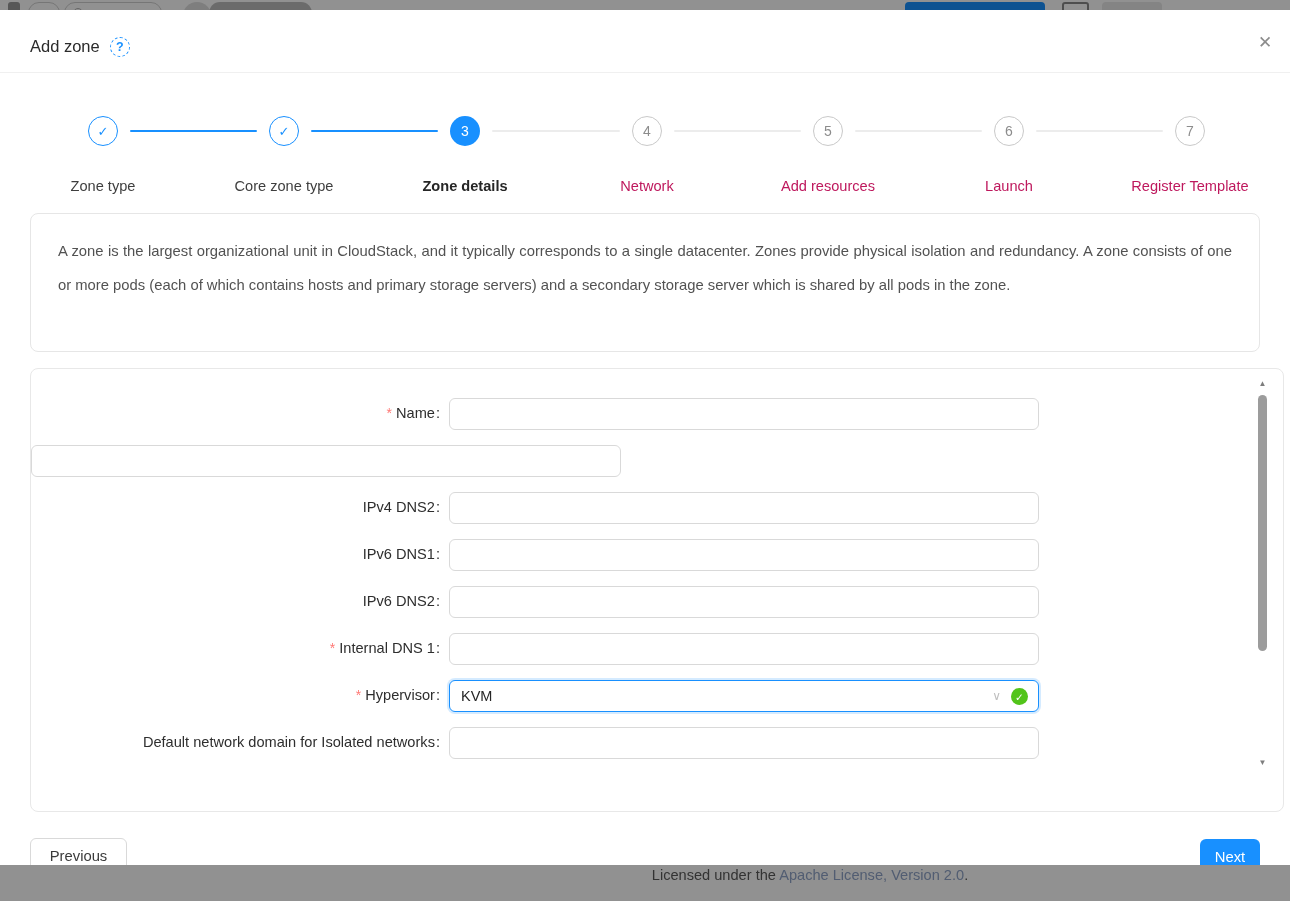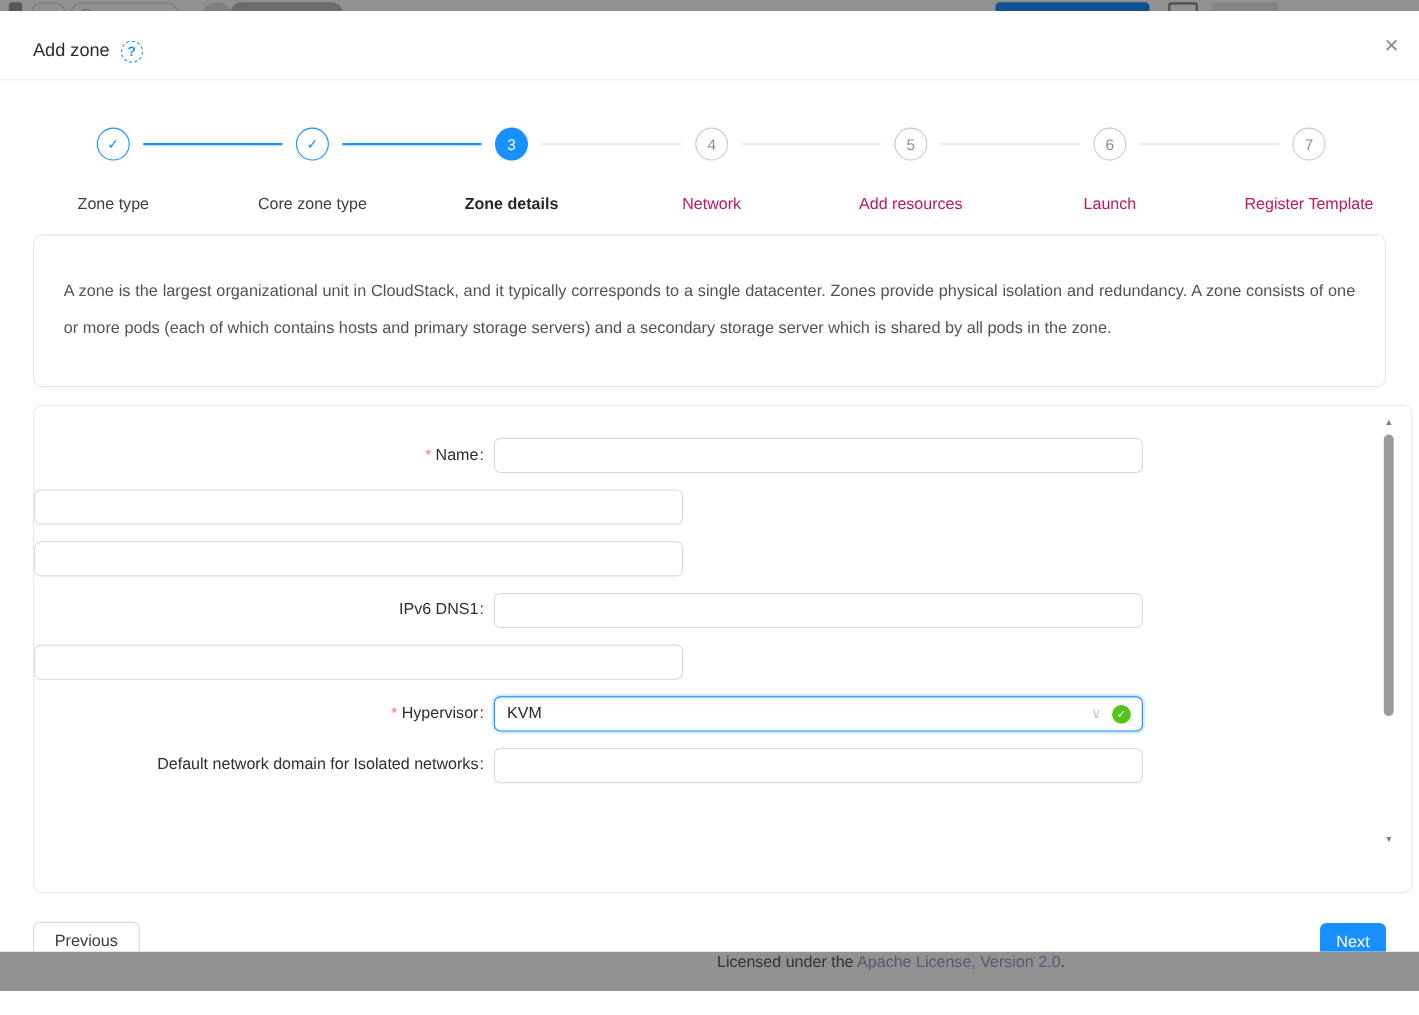--- a/index.html
+++ b/index.html
@@ -48,21 +48,21 @@
   .step.active .step-circle { background:#1890ff; color:#fff; border:none; }
   .step.todo .step-circle { border:1px solid #c9c9c9; color:#8c8c8c; }
   .step-label { margin-top:32px; font-size:14.6px; color:#3e3e3e; white-space:nowrap; }
   .step.active .step-label { font-weight:bold; color:#262626; }
   .step.todo .step-label { color:#be185d; }
   .connector { position:absolute; top:35px; height:2px; border-radius:1px; background:#ececec; }
   .connector.done { background:#1890ff; }
 
   
   .info-box { position:absolute; left:30px; top:203px; width:1230px; height:139px;
-              border:1px solid #e6e6e6; border-radius:8px; background:#fff; padding:34px 27px; }
+              border:1px solid #e6e6e6; border-radius:8px; background:#fff; padding:20px 27px; }
   .info-text { font-size:14.8px; line-height:34px; color:#525252; text-align:justify; }
 
   
   .form-panel { position:absolute; left:30px; top:358px; width:1254px; height:444px;
                 border:1px solid #e8e8e8; border-radius:8px; background:#fff; overflow:hidden; }
   .form-rows { position:absolute; left:0; top:29px; width:1015px; }
   .form-row { display:flex; height:32px; margin-bottom:15px; }
   .form-label { width:418px; text-align:right; padding-right:9px; font-size:14.6px;
                 color:#2e2e2e; line-height:31px; white-space:nowrap; }
   .form-label .lbl::after { content:":"; margin-left:1px; }
@@ -171,30 +171,36 @@
         <div class="form-row">
           <div class="form-label"><span class="req">*</span><span class="lbl">Name</span></div>
           <input class="form-input" value="" style="">
         </div>
 
         <div class="form-row">
           <input class="form-input" value="" style="">
         </div>
 
         <div class="form-row">
+          <div class="form-label"><span class="lbl">IPv4 DNS2</span></div>
           <input class="form-input" value="" style="">
         </div>
 
         <div class="form-row">
           <div class="form-label"><span class="lbl">IPv6 DNS1</span></div>
           <input class="form-input" value="" style="">
         </div>
 
-
-        <div class="form-row">
+        <div class="form-row">
+          <div class="form-label"><span class="lbl">IPv6 DNS2</span></div>
+          <input class="form-input" value="" style="">
+        </div>
+
+        <div class="form-row">
+          <div class="form-label"><span class="req">*</span><span class="lbl">Internal DNS 1</span></div>
           <input class="form-input" value="" style="">
         </div>
 
 
         <div class="form-row">
           <div class="form-label"><span class="req">*</span><span class="lbl">Hypervisor</span></div>
           <div class="select-box">
             <span>KVM</span>
             <span class="select-chevron">∨</span>
             <span class="valid-badge">✓</span>

